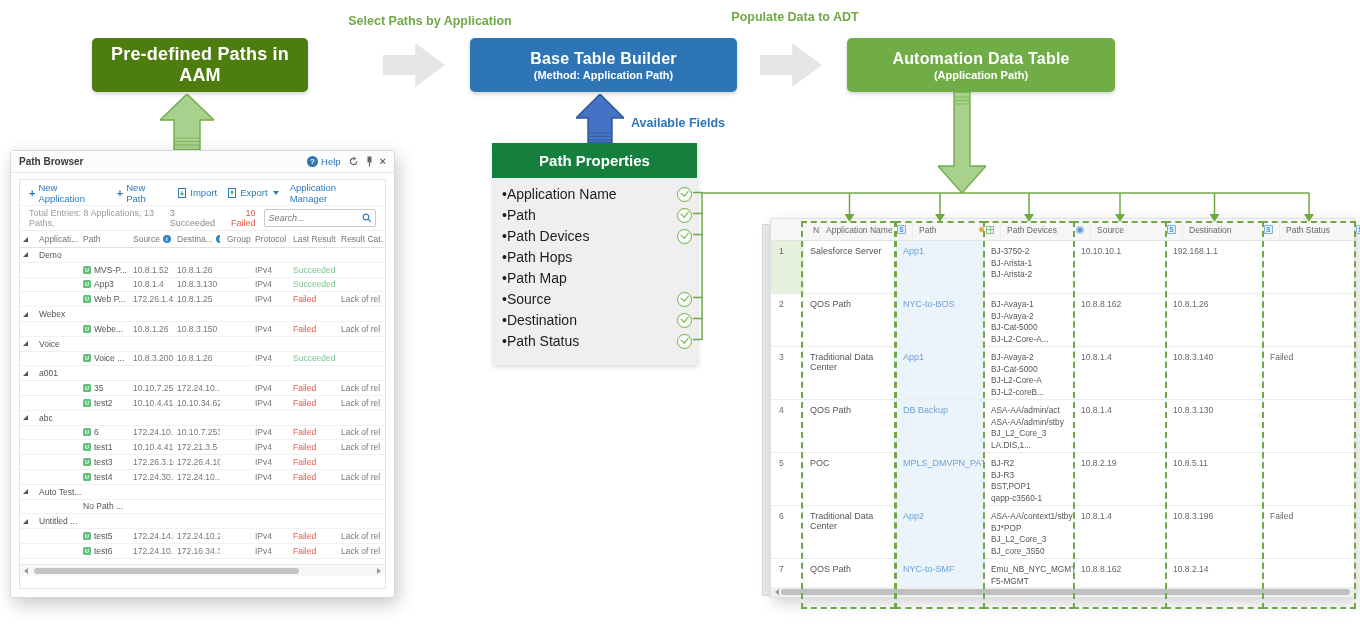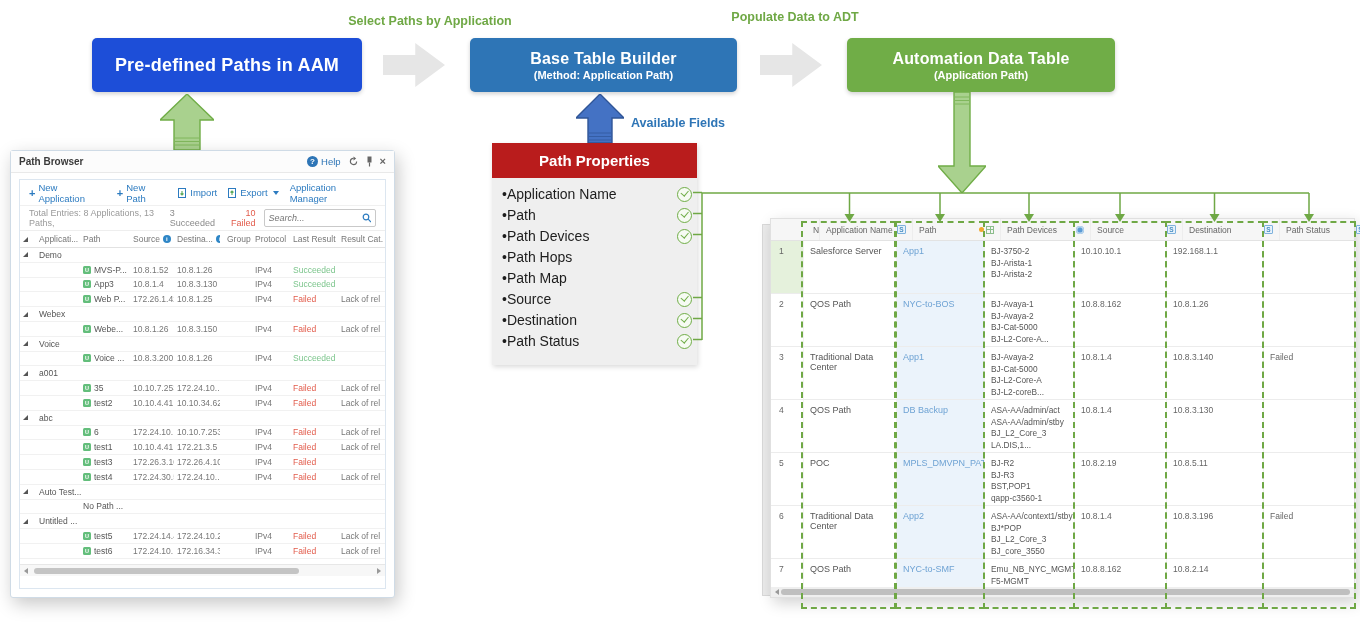--- a/index.html
+++ b/index.html
@@ -12,21 +12,21 @@
   .flow-box { border-radius:5px; color:#fff; display:flex; flex-direction:column;
     justify-content:center; align-items:center; text-align:center;
     box-shadow:0 2px 4px rgba(0,0,0,.18); }
   .flow-box .t1 { font-size:18px; font-weight:600; letter-spacing:.2px; }
   .flow-box .t2 { font-size:11px; font-weight:600; margin-top:1px; }
   .gray-arrow { background:#E6E6E6;
     clip-path:polygon(0 27%, 52% 27%, 52% 0, 100% 50%, 52% 100%, 52% 73%, 0 73%); }
 
   
   .pp-panel { background:#EFEFEF; box-shadow:1px 2px 5px rgba(0,0,0,.15); }
-  .pp-head { background:#b91c1c; color:#fff; font-size:15px; font-weight:600;
+  .pp-head { background:#15803d; color:#fff; font-size:15px; font-weight:600;
     height:35px; display:flex; align-items:center; justify-content:center; }
   .pp-item { position:relative; height:21px; line-height:21px; font-size:14px;
     color:#1d1d1d; padding-left:10px; font-weight:500; }
   .pp-check { position:absolute; right:5px; top:2.5px; width:15px; height:15px;
     border:1.6px solid #70AD47; border-radius:50%; background:#F6FBF3; }
   .pp-check::after { content:""; position:absolute; left:3.2px; top:2.8px;
     width:6px; height:3.5px; border-left:1.7px solid #70AD47;
     border-bottom:1.7px solid #70AD47; transform:rotate(-50deg); }
 
   
@@ -121,21 +121,21 @@
   .dash-box { border:2px dashed #6FA845; pointer-events:none; z-index:10; }
 
   svg { display:block; }
 </style>
 </head>
 <body>
 
 <div class="abs flow-label" style="left:340px;top:14px;width:180px;color:#6FA845;">Select Paths by Application</div>
 <div class="abs flow-label" style="left:720px;top:10px;width:150px;color:#6FA845;">Populate Data to ADT</div>
 
-<div class="abs flow-box" style="left:92px;top:38px;width:270px;height:54px;background:#1d4ed8;">
+<div class="abs flow-box" style="left:92px;top:38px;width:216px;height:54px;background:#4d7c0f;">
   <div class="t1">Pre-defined Paths in AAM</div>
 </div>
 
 <div class="abs gray-arrow" style="left:383px;top:43px;width:62px;height:44px;"></div>
 
 <div class="abs flow-box" style="left:470px;top:38px;width:267px;height:54px;background:#2E75B6;">
   <div class="t1" style="font-size:16px;">Base Table Builder</div>
   <div class="t2">(Method: Application Path)</div>
 </div>
 

